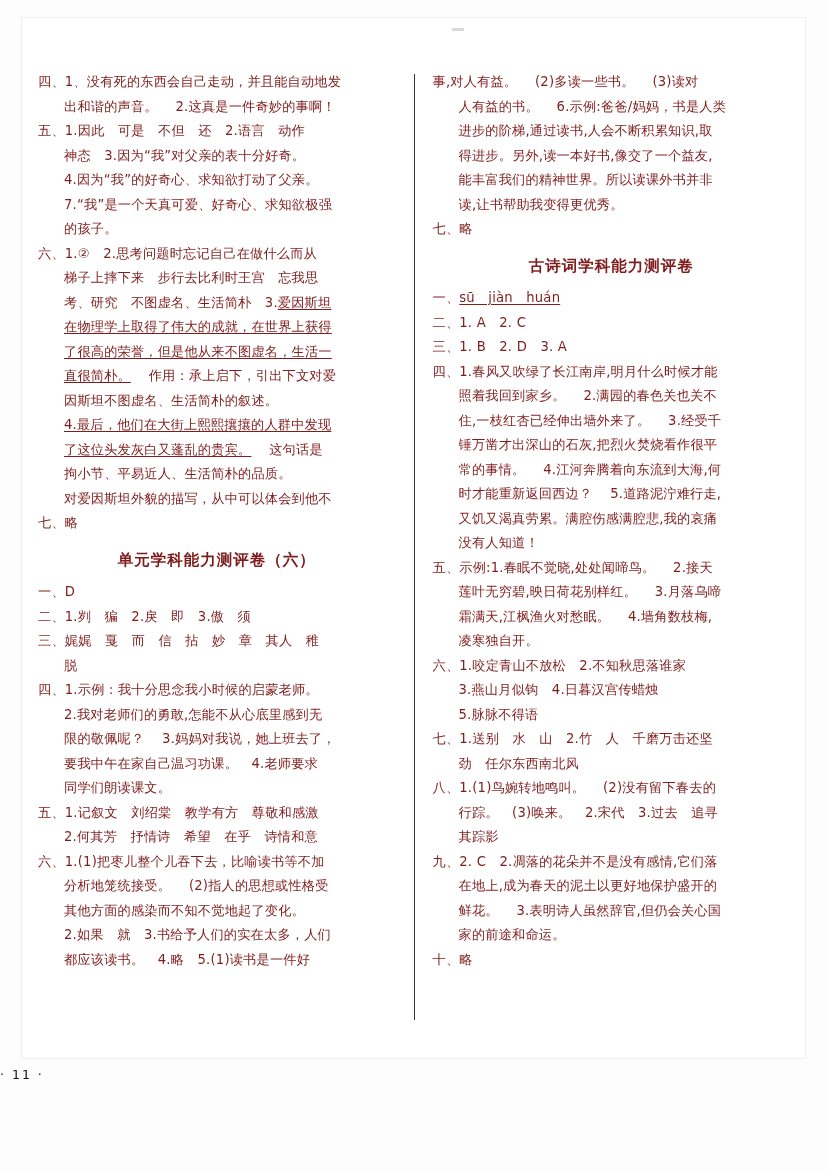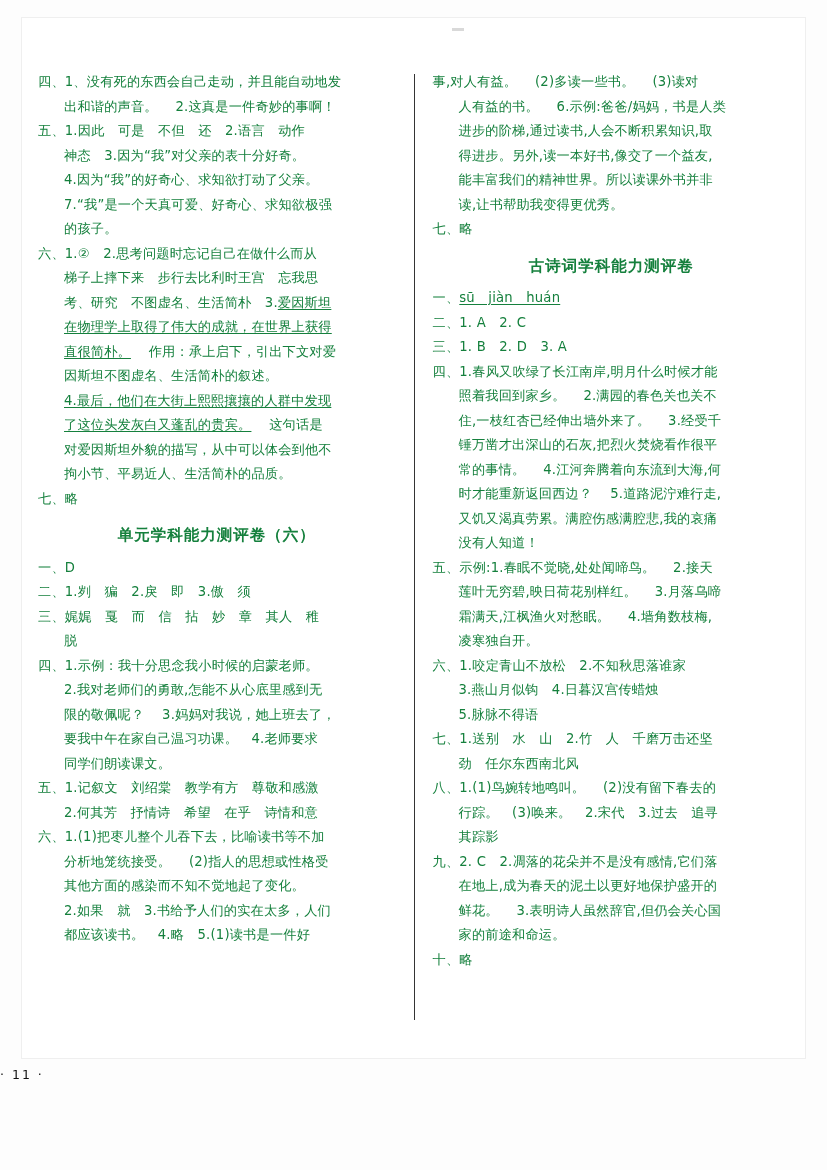--- a/index.html
+++ b/index.html
@@ -35,21 +35,21 @@
     height: 950px;
     display: flex;
     gap: 0;
   }
   .col {
     width: 374px;
     padding: 0 8px;
     box-sizing: border-box;
     font-size: 13.2px;
     line-height: 1.78;
-    color: #15803d;
+    color: #7f1d1d;
     letter-spacing: 0.2px;
   }
   .divider {
     width: 1px;
     background: #111;
     margin: 4px 10px 0 10px;
     align-self: stretch;
     opacity: 0.85;
   }
   .para {
@@ -106,26 +106,27 @@
         <div class="para indent1">出和谐的声音。　 2.这真是一件奇妙的事啊！</div>
         <div class="para hang">五、1.因此　可是　不但　还　2.语言　动作</div>
         <div class="para indent1">神态　3.因为“我”对父亲的表十分好奇。</div>
         <div class="para indent1">4.因为“我”的好奇心、求知欲打动了父亲。</div>
         <div class="para indent1">7.“我”是一个天真可爱、好奇心、求知欲极强</div>
         <div class="para indent1">的孩子。</div>
         <div class="para hang">六、1.②　2.思考问题时忘记自己在做什么而从</div>
         <div class="para indent1">梯子上摔下来　步行去比利时王宫　忘我思</div>
         <div class="para indent1"><span>考、研究　不图虚名、生活简朴　3.</span><span class="u">爱因斯坦</span></div>
         <div class="para indent1"><span class="u">在物理学上取得了伟大的成就，在世界上获得</span></div>
+        <div class="para indent1"><span class="u">了很高的荣誉，但是他从来不图虚名，生活一</span></div>
         <div class="para indent1"><span class="u">直很简朴。</span><span>　 作用：承上启下，引出下文对爱</span></div>
         <div class="para indent1">因斯坦不图虚名、生活简朴的叙述。</div>
         <div class="para indent1"><span class="u">4.最后，他们在大街上熙熙攘攘的人群中发现</span></div>
         <div class="para indent1"><span class="u">了这位头发灰白又蓬乱的贵宾。</span><span>　 这句话是</span></div>
+        <div class="para indent1">拘小节、平易近人、生活简朴的品质。</div>
         <div class="para indent1">对爱因斯坦外貌的描写，从中可以体会到他不</div>
-        <div class="para indent1">拘小节、平易近人、生活简朴的品质。</div>
         <div class="para hang">七、略</div>
         <div class="section-title">单元学科能力测评卷（六）</div>
         <div class="para hang">一、D</div>
         <div class="para hang">二、1.刿　猵　2.戾　即　3.傲　须</div>
         <div class="para hang">三、娓娓　戛　而　信　拈　妙　章　其人　稚</div>
         <div class="para indent1">脱</div>
         <div class="para hang">四、1.示例：我十分思念我小时候的启蒙老师。</div>
         <div class="para indent1">2.我对老师们的勇敢,怎能不从心底里感到无</div>
         <div class="para indent1">限的敬佩呢？　 3.妈妈对我说，她上班去了，</div>
         <div class="para indent1">要我中午在家自己温习功课。　4.老师要求</div>

